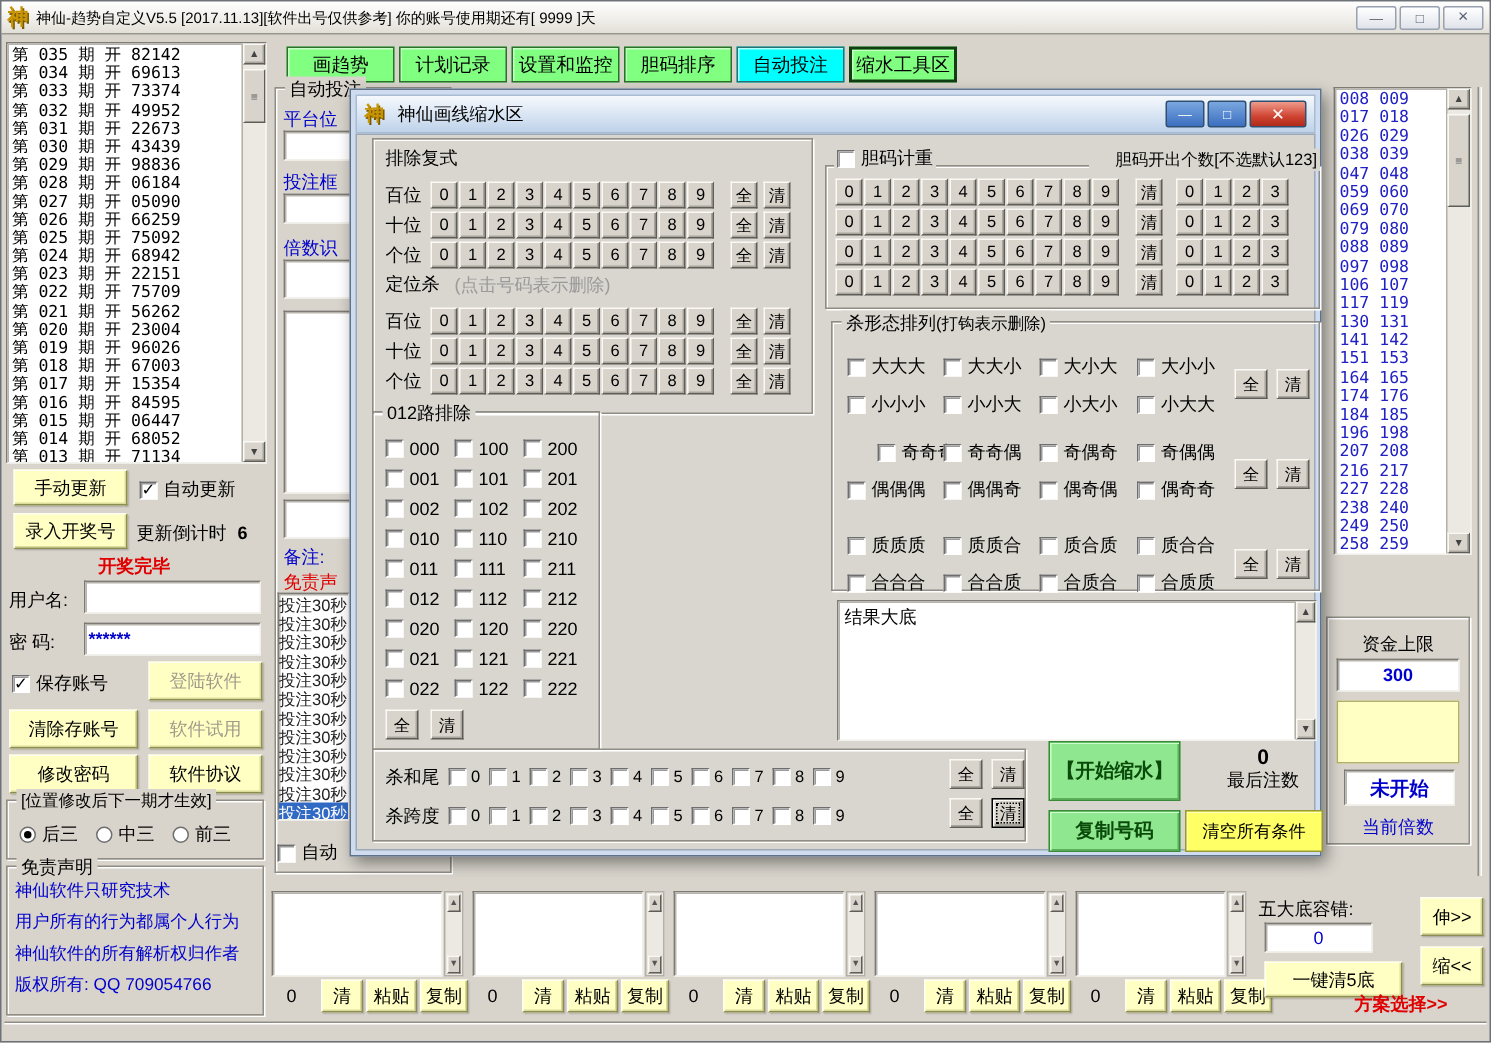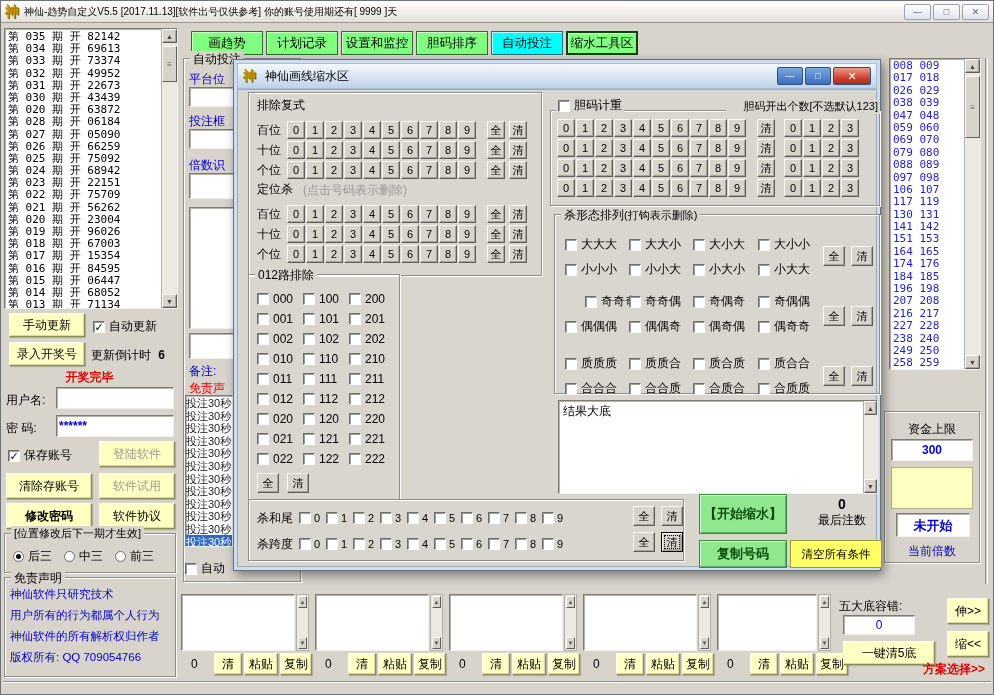--- a/index.html
+++ b/index.html
@@ -111,21 +111,21 @@
     </div>
 
   <div class="sunken abs" style="left:3px;top:27px;width:174px;height:281px;">
     <div id="draw-rows">
         <div class="lrow">第 035 期 开 82142</div>
         <div class="lrow">第 034 期 开 69613</div>
         <div class="lrow">第 033 期 开 73374</div>
         <div class="lrow">第 032 期 开 49952</div>
         <div class="lrow">第 031 期 开 22673</div>
         <div class="lrow">第 030 期 开 43439</div>
-        <div class="lrow">第 020 期 开 63872</div>
+        <div class="lrow">第 029 期 开 98836</div>
         <div class="lrow">第 028 期 开 06184</div>
         <div class="lrow">第 027 期 开 05090</div>
         <div class="lrow">第 026 期 开 66259</div>
         <div class="lrow">第 025 期 开 75092</div>
         <div class="lrow">第 024 期 开 68942</div>
         <div class="lrow">第 023 期 开 22151</div>
         <div class="lrow">第 022 期 开 75709</div>
         <div class="lrow">第 021 期 开 56262</div>
         <div class="lrow">第 020 期 开 23004</div>
         <div class="lrow">第 019 期 开 96026</div>
@@ -164,21 +164,21 @@
     <div class="blue" style="padding:3px 2px;font-weight:bold;">******</div>
   </div>
 
   <span class="chkitem abs" style="left:7px;top:446px;">
     <span class="chk on">✓</span>
     <span class="clab">保存账号</span>
   </span>
   <div class="ybtn dim abs" style="left:98px;top:440px;width:76px;height:26px;">登陆软件</div>
   <div class="ybtn abs" style="left:5px;top:472px;width:86px;height:26px;">清除存账号</div>
   <div class="ybtn dim abs" style="left:98px;top:472px;width:76px;height:26px;">软件试用</div>
-  <div class="ybtn abs" style="left:5px;top:502px;width:86px;height:26px;font-weight:bold;">修改密码</div>
+  <div class="ybtn abs" style="left:5px;top:502px;width:86px;height:26px;">修改密码</div>
   <div class="ybtn abs" style="left:98px;top:502px;width:76px;height:26px;">软件协议</div>
 
   <div class="group abs" style="left:3px;top:532px;width:172px;height:40px;">
     <span class="gtitle gt-m" style="font-size:11px;">[位置修改后下一期才生效]</span>
     <div id="radio-row" style="position:absolute;left:8px;top:14px;display:flex;gap:12px;">
         <span class="raditem">
           <span class="radio on"></span>
           <span class="clab">后三</span>
         </span>
         <span class="raditem">
@@ -330,21 +330,21 @@
       <span class="ybtn abs sm" style="left: 779px; top: 652px; width: 34px; height: 22px;">粘贴</span>
       <span class="ybtn abs sm" style="left: 815px; top: 652px; width: 32px; height: 22px;">复制</span>
     </div>
   <span class="abs" style="left:838px;top:597px;">五大底容错:</span>
   <div class="sunken abs" style="left:842px;top:614px;width:72px;height:20px;">
     <div class="blue" style="text-align:center;padding-top:2px;">0</div>
   </div>
   <div class="ybtn abs" style="left:842px;top:640px;width:92px;height:24px;">一键清5底</div>
   <div class="ybtn abs" style="left:946px;top:597px;width:42px;height:26px;">伸&gt;&gt;</div>
   <div class="ybtn abs" style="left:946px;top:630px;width:42px;height:26px;">缩&lt;&lt;</div>
-  <span class="abs red" style="left:902px;top:660px;font-weight:bold;margin-left:20px;">方案选择&gt;&gt;</span>
+  <span class="abs red" style="left:902px;top:660px;font-weight:bold;">方案选择&gt;&gt;</span>
   <div class="abs groove-h" style="left:2px;top:680px;width:988px;height:2px;"></div>
 
   <div class="dialog abs">
     <div class="dtitle">
       <span class="appicon" style="font-size:13px;">神</span>
       <span class="dtext">神仙画线缩水区</span>
       <span class="dbtns">
         <span class="dwin min">—</span>
         <span class="dwin max">□</span>
         <span class="dwin cls">✕</span>

